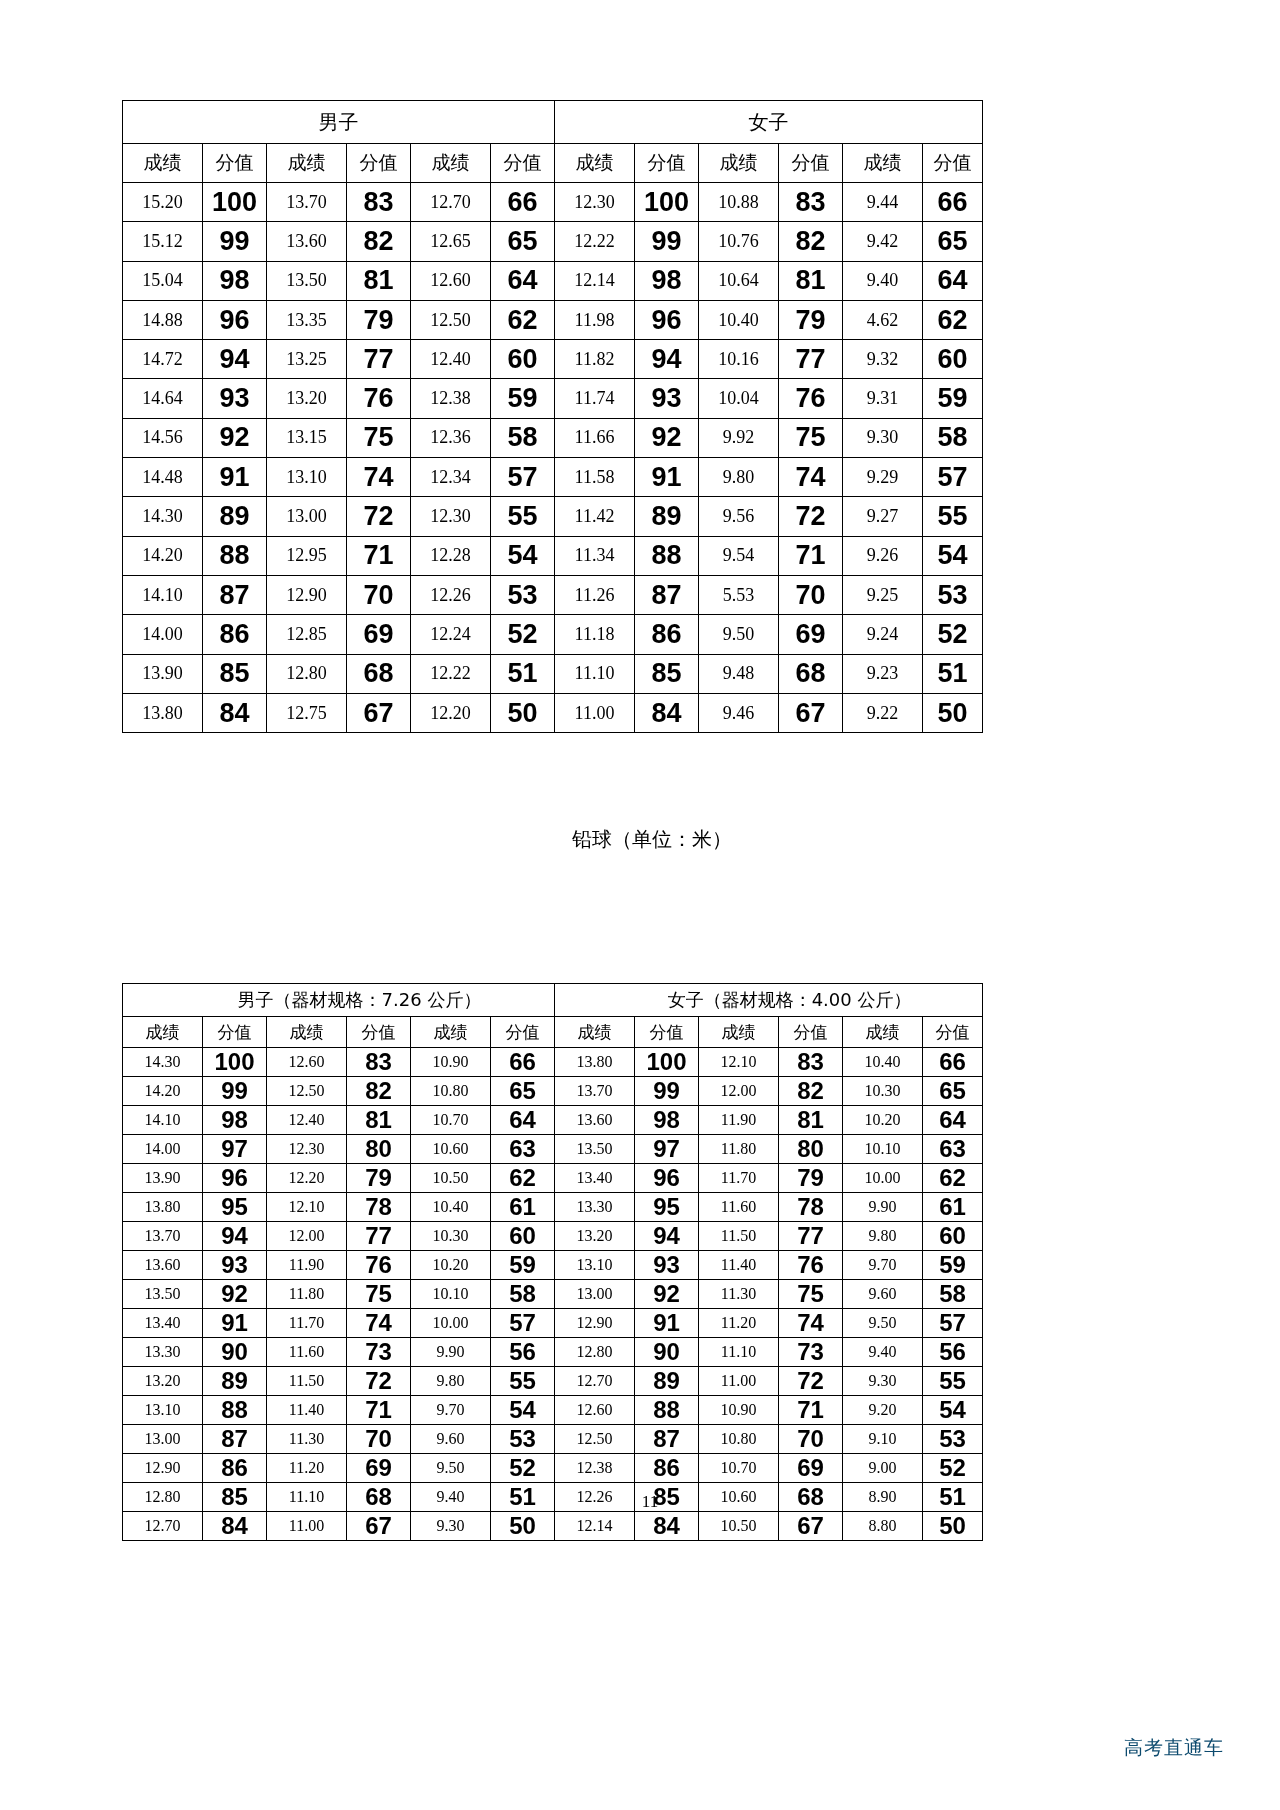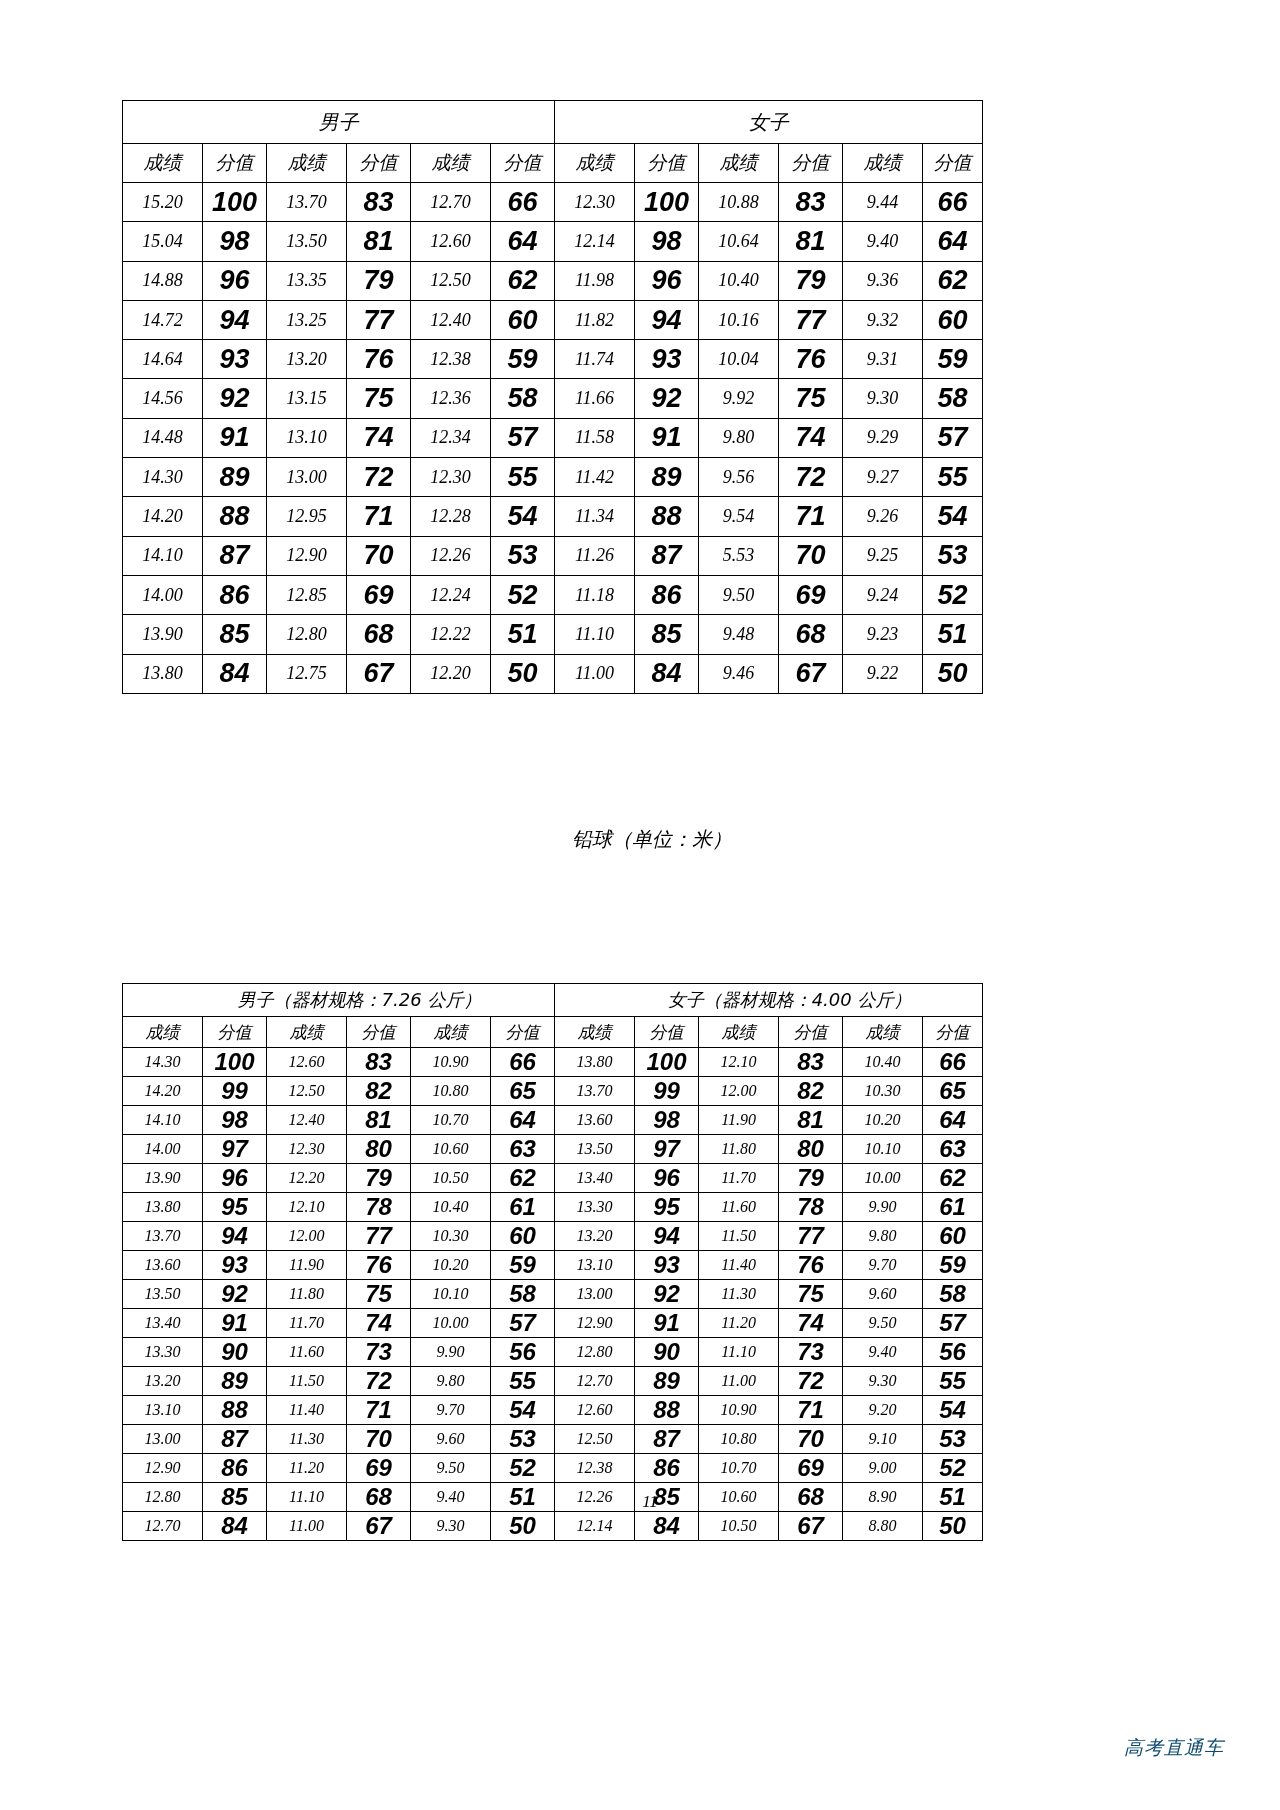--- a/index.html
+++ b/index.html
@@ -4,21 +4,21 @@
 <style>
   html,body{margin:0;padding:0;}
   body{
     width:1280px;height:1810px;
     background:#ffffff;
     font-family:"Liberation Serif", serif;
     color:#000;
     position:relative;
     overflow:hidden;
   }
-  .page{position:relative;width:1280px;height:1614px;font-style:italic;}
+  .page{position:relative;width:1280px;height:1614px;}
 
   table.grid{
     border-collapse:collapse;
     table-layout:fixed;
     border:1.6px solid #000;
   }
   table.grid td{
     border:1.1px solid #000;
     text-align:center;
     vertical-align:middle;
@@ -130,20 +130,34 @@
           <td class="cj">12.70</td>
           <td class="fz">66</td>
           <td class="cj">12.30</td>
           <td class="fz">100</td>
           <td class="cj">10.88</td>
           <td class="fz">83</td>
           <td class="cj">9.44</td>
           <td class="fz">66</td>
         </tr>
         <tr class="drow">
+          <td class="cj">15.12</td>
+          <td class="fz">99</td>
+          <td class="cj">13.60</td>
+          <td class="fz">82</td>
+          <td class="cj">12.65</td>
+          <td class="fz">65</td>
+          <td class="cj">12.22</td>
+          <td class="fz">99</td>
+          <td class="cj">10.76</td>
+          <td class="fz">82</td>
+          <td class="cj">9.42</td>
+          <td class="fz">65</td>
+        </tr>
+        <tr class="drow">
           <td class="cj">15.04</td>
           <td class="fz">98</td>
           <td class="cj">13.50</td>
           <td class="fz">81</td>
           <td class="cj">12.60</td>
           <td class="fz">64</td>
           <td class="cj">12.14</td>
           <td class="fz">98</td>
           <td class="cj">10.64</td>
           <td class="fz">81</td>
@@ -154,21 +168,21 @@
           <td class="cj">14.88</td>
           <td class="fz">96</td>
           <td class="cj">13.35</td>
           <td class="fz">79</td>
           <td class="cj">12.50</td>
           <td class="fz">62</td>
           <td class="cj">11.98</td>
           <td class="fz">96</td>
           <td class="cj">10.40</td>
           <td class="fz">79</td>
-          <td class="cj">9.36</td>
+          <td class="cj">4.62</td>
           <td class="fz">62</td>
         </tr>
         <tr class="drow">
           <td class="cj">14.72</td>
           <td class="fz">94</td>
           <td class="cj">13.25</td>
           <td class="fz">77</td>
           <td class="cj">12.40</td>
           <td class="fz">60</td>
           <td class="cj">11.82</td>

